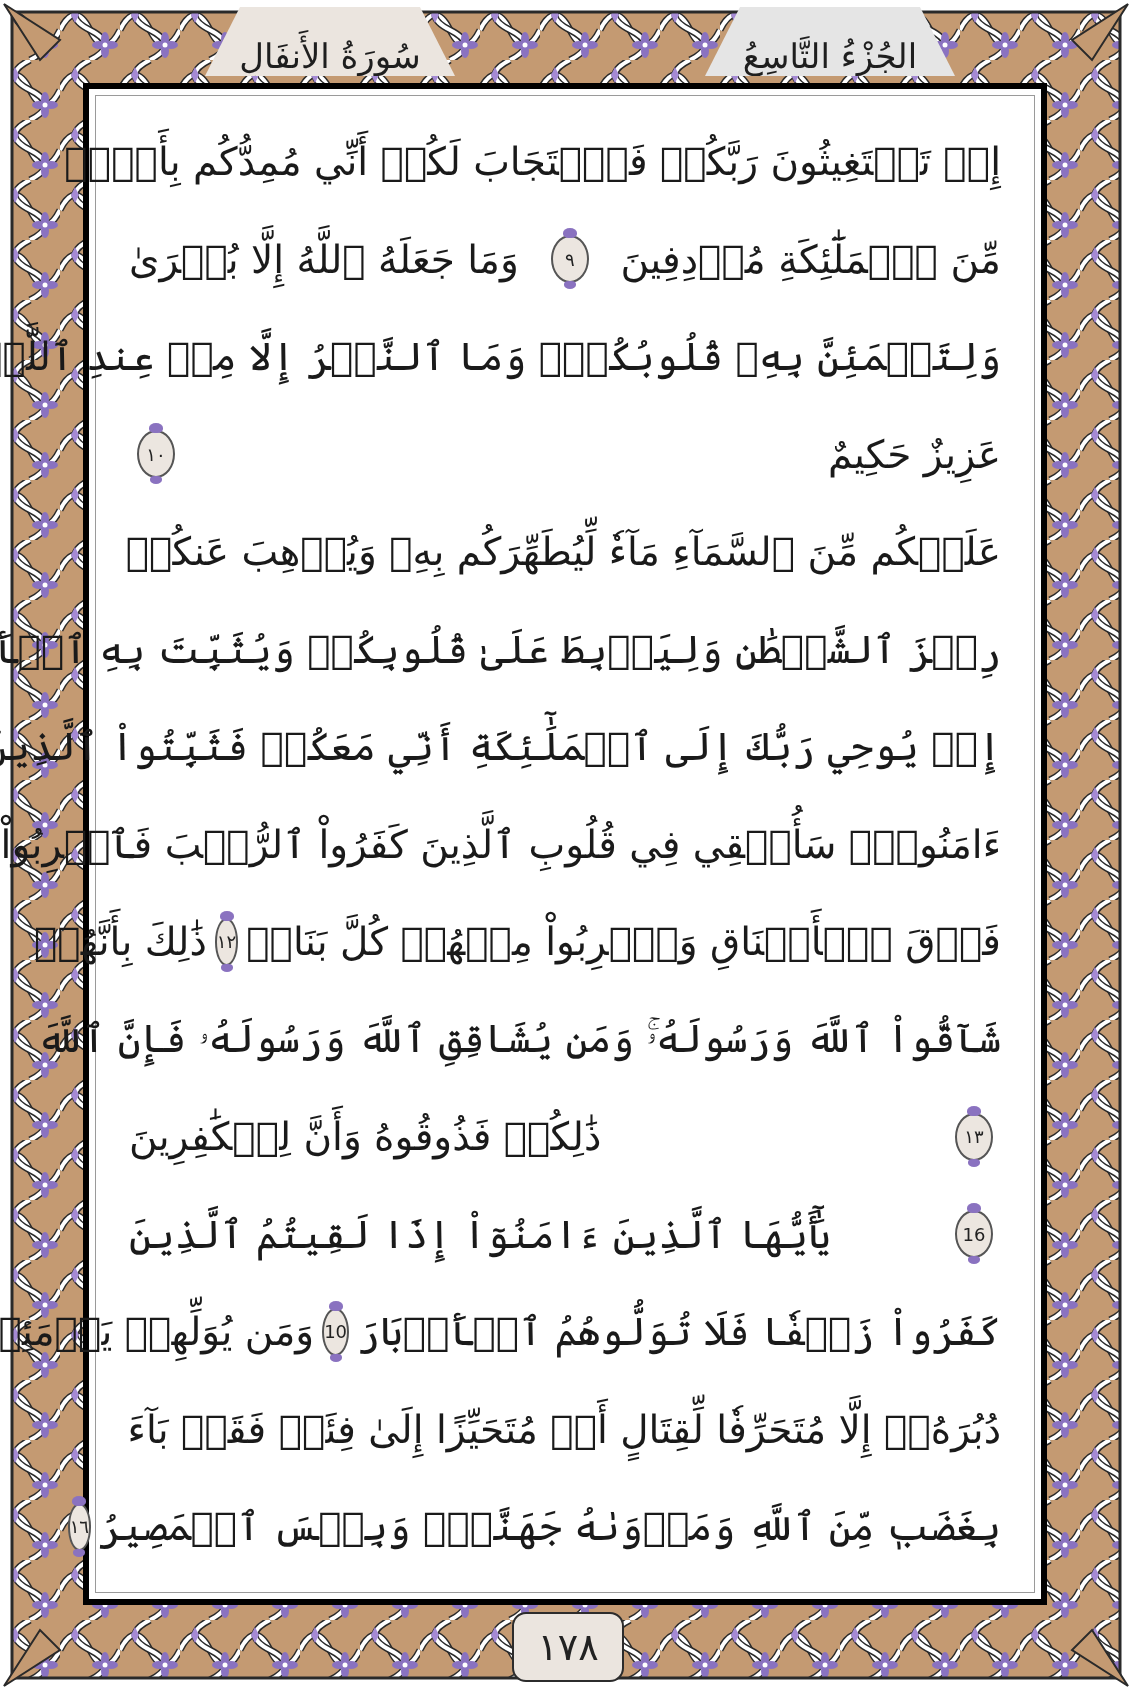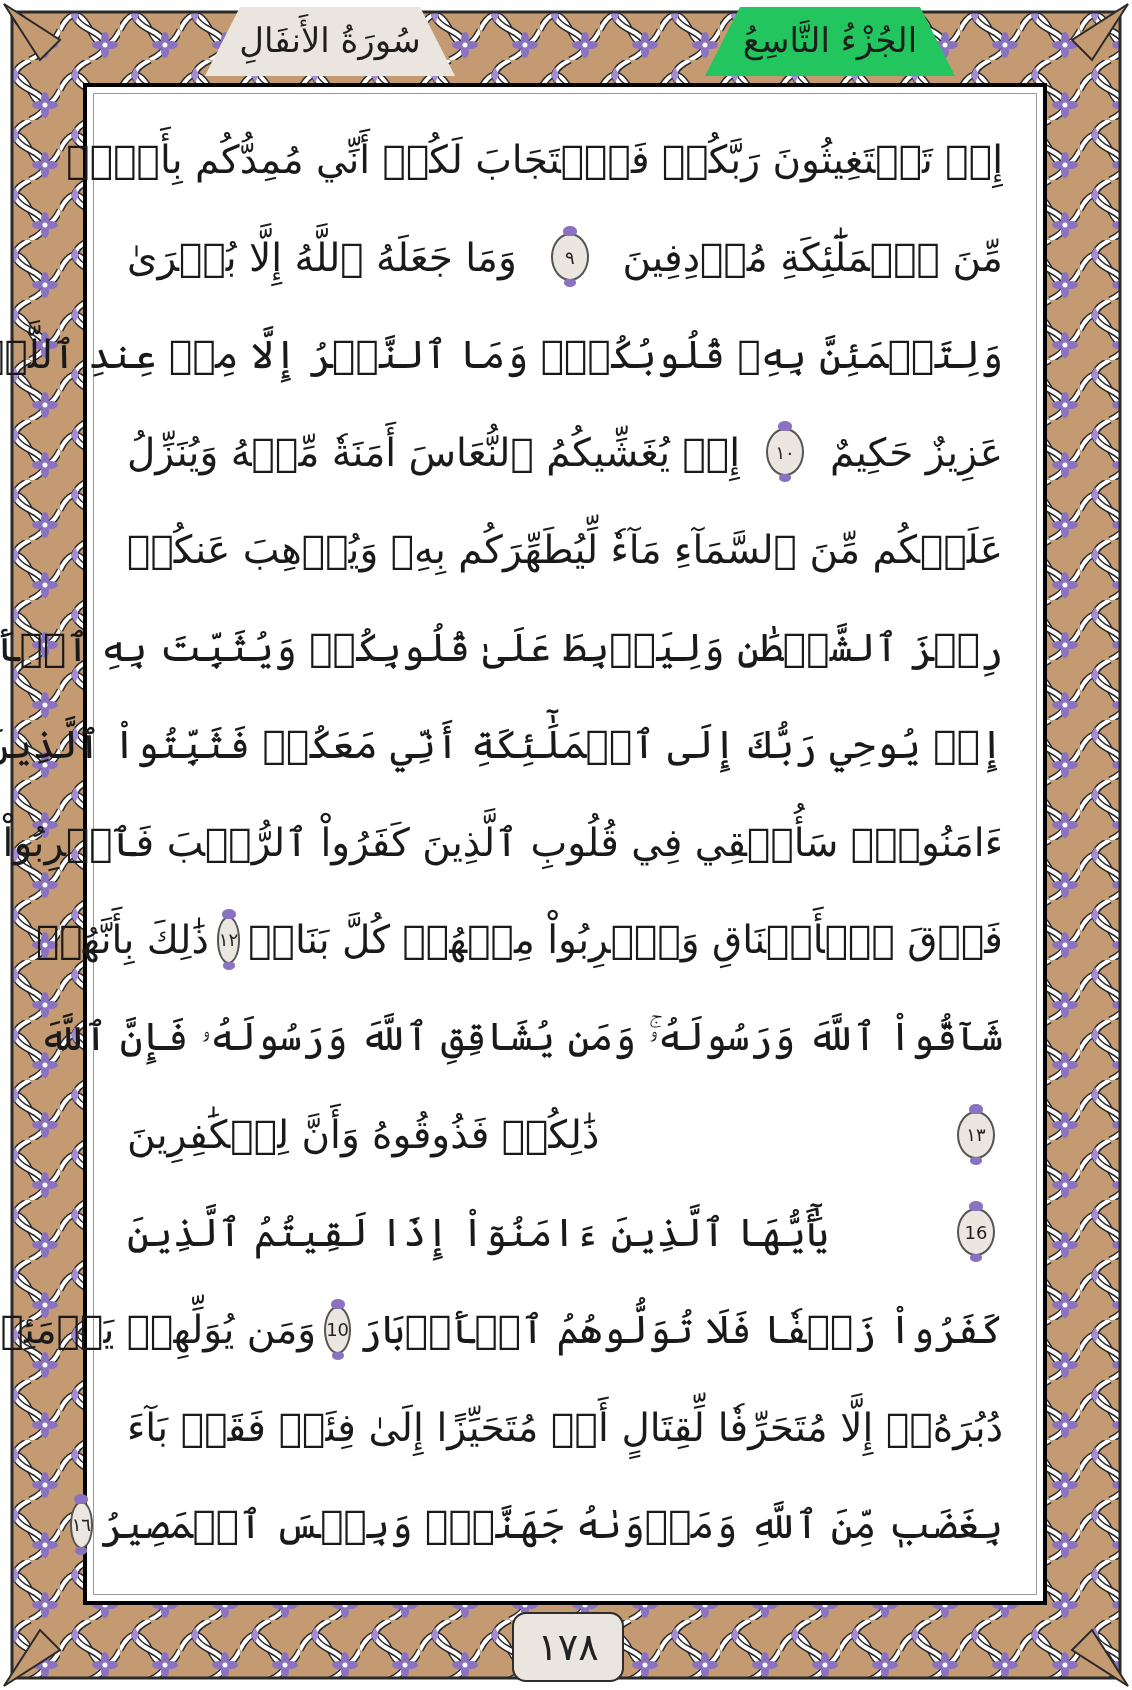--- a/index.html
+++ b/index.html
@@ -1,30 +1,30 @@
 <!DOCTYPE html>
 <html><head>
 <meta charset="utf-8">
 <style>
   html,body{margin:0;padding:0;}
   body{width:1132px;height:1690px;position:relative;background:#ffffff;overflow:hidden;
        font-family:"DejaVu Sans",sans-serif;}
   
   .frame{position:absolute;left:0;top:0;width:1132px;height:1690px;}
   .frame svg{position:absolute;left:0;top:0;}
-  .header-cartouche{position:absolute;top:4px;height:72px;display:flex;align-items:center;justify-content:center;
+  .header-cartouche{position:absolute;top:4px;height:72px;display:flex;align-items:flex-end;justify-content:center;
        background:#ebe5df;border-top:3px solid #2c2c2c;border-bottom:2px solid #2c2c2c;box-sizing:border-box;}
   .header-cartouche span{font-family:"DejaVu Serif",serif;font-size:34px;color:#1e1e1e;direction:rtl;}
   #surah-cartouche{left:205px;width:250px;clip-path:polygon(0 100%,14% 4%,86% 4%,100% 100%);border:none;background:#ebe5df;}
-  #juz-cartouche{left:705px;width:250px;clip-path:polygon(0 100%,14% 4%,86% 4%,100% 100%);border:none;background:#22c55e;}
+  #juz-cartouche{left:705px;width:250px;clip-path:polygon(0 100%,14% 4%,86% 4%,100% 100%);border:none;background:#e5e5e5;}
   .page-num-box{position:absolute;left:512px;top:1612px;width:112px;height:70px;background:#ebe5df;
        border:2px solid #2c2c2c;border-radius:14px;display:flex;align-items:center;justify-content:center;box-sizing:border-box;}
   .page-num-box span{font-family:"DejaVu Sans",sans-serif;font-size:38px;color:#222;letter-spacing:2px;}
   
-  .panel{position:absolute;left:83px;top:83px;width:964px;height:1522px;border:4px solid #000000;box-sizing:border-box;
+  .panel{position:absolute;left:83px;top:83px;width:964px;height:1522px;border:6px solid #000000;box-sizing:border-box;
        background:#fff;}
   .panel-inner{position:absolute;left:6px;top:6px;right:6px;bottom:6px;border:1px solid #9a9a9a;}
   .lines{position:absolute;left:40px;right:40px;top:24px;direction:rtl;}
   .line{height:97.5px;display:flex;align-items:center;justify-content:space-between;
        font-family:"DejaVu Serif",serif;font-size:39px;color:#1a1a1a;white-space:nowrap;text-align-last:justify;}
   .line .txt{flex:1;text-align:justify;text-align-last:justify;}
   .ayah{display:inline-flex;align-items:center;justify-content:center;width:38px;height:48px;border-radius:50%;
        border:2px solid #555;background:#ece6e0;font-family:"DejaVu Sans",sans-serif;font-size:18px;color:#222;
        margin:0 8px;vertical-align:middle;position:relative;box-sizing:border-box;}
   .ayah::before{content:"";position:absolute;top:-9px;left:50%;transform:translateX(-50%);width:14px;height:10px;
@@ -82,21 +82,20 @@
         <span>مِّنَ ٱلۡمَلَٰٓئِكَةِ مُرۡدِفِينَ</span>
         <span class="ayah">٩</span>
         <span>وَمَا جَعَلَهُ ٱللَّهُ إِلَّا بُشۡرَىٰ</span>
       </div>
     <div class="line">
         <span class="txt">وَلِتَطۡمَئِنَّ بِهِۦ قُلُوبُكُمۡۚ وَمَا ٱلنَّصۡرُ إِلَّا مِنۡ عِندِ ٱللَّهِۚ إِنَّ ٱللَّهَ</span>
       </div>
     <div class="line">
         <span>عَزِيزٌ حَكِيمٌ</span>
         <span class="ayah">١٠</span>
-        <span>إِذۡ يُغَشِّيكُمُ ٱلنُّعَاسَ أَمَنَةٗ مِّنۡهُ وَيُنَزِّلُ</span>
       </div>
     <div class="line">
         <span class="txt">عَلَيۡكُم مِّنَ ٱلسَّمَآءِ مَآءٗ لِّيُطَهِّرَكُم بِهِۦ وَيُذۡهِبَ عَنكُمۡ</span>
       </div>
     <div class="line">
         <span>رِجۡزَ ٱلشَّيۡطَٰنِ وَلِيَرۡبِطَ عَلَىٰ قُلُوبِكُمۡ وَيُثَبِّتَ بِهِ ٱلۡأَقۡدَامَ</span>
       </div>
     <div class="line">
         <span class="txt">إِذۡ يُوحِي رَبُّكَ إِلَى ٱلۡمَلَٰٓئِكَةِ أَنِّي مَعَكُمۡ فَثَبِّتُواْ ٱلَّذِينَ</span>
       </div>

